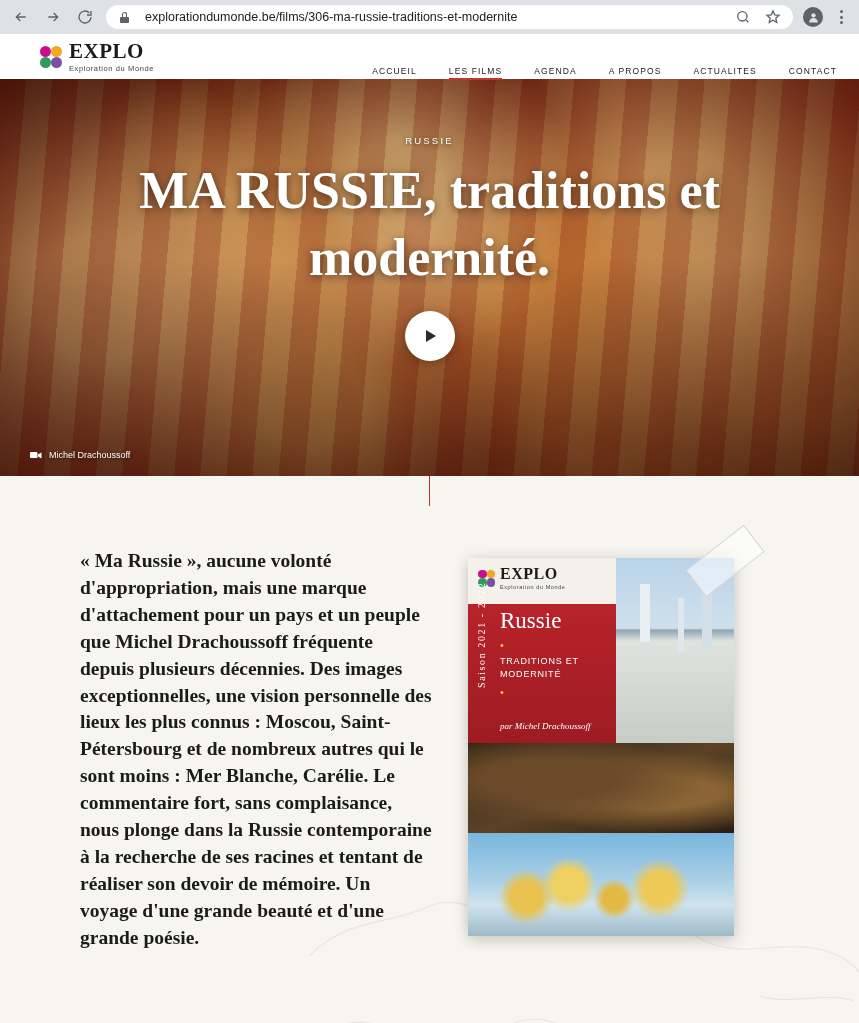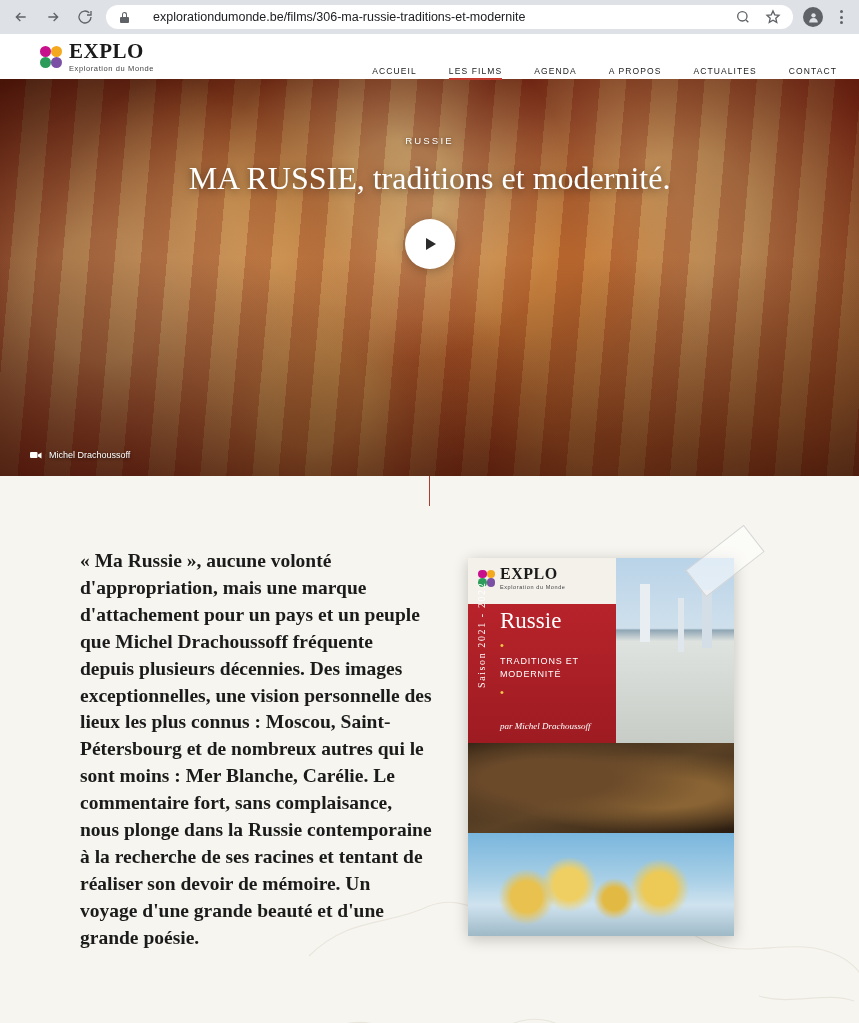--- a/index.html
+++ b/index.html
@@ -29,21 +29,21 @@
   }
   .nav-btn.disabled { color: #b4b8bd; }
   .omnibox {
     flex: 1 1 auto;
     height: 24px;
     background: #ffffff;
     border-radius: 13px;
     display: flex;
     align-items: center;
     padding: 0 10px;
-    gap: 24px;
+    gap: 16px;
     position: relative;
   }
   .lock-icon {
     width: 9px; height: 11px;
     position: relative;
     flex: 0 0 auto;
     margin-left: 4px;
   }
   .lock-icon .body {
     position: absolute; bottom: 0; left: 0;
@@ -174,22 +174,22 @@
   .hero-kicker {
     color: #ffffff;
     font-size: 9.5px;
     letter-spacing: 2.2px;
     text-transform: uppercase;
     text-shadow: 0 1px 4px rgba(0,0,0,0.6);
   }
   .hero-title {
     margin-top: 12px;
     font-family: "Liberation Serif", serif;
-    font-weight: 400;
-    font-size: 32px;
+    font-weight: 700;
+    font-size: 52px;
     line-height: 1.28;
     color: #ffffff;
     text-align: center;
     max-width: 620px;
     text-shadow: 0 2px 10px rgba(0,0,0,0.55);
   }
   .play-button {
     margin-top: 20px;
     width: 50px; height: 50px;
     border-radius: 50%;

